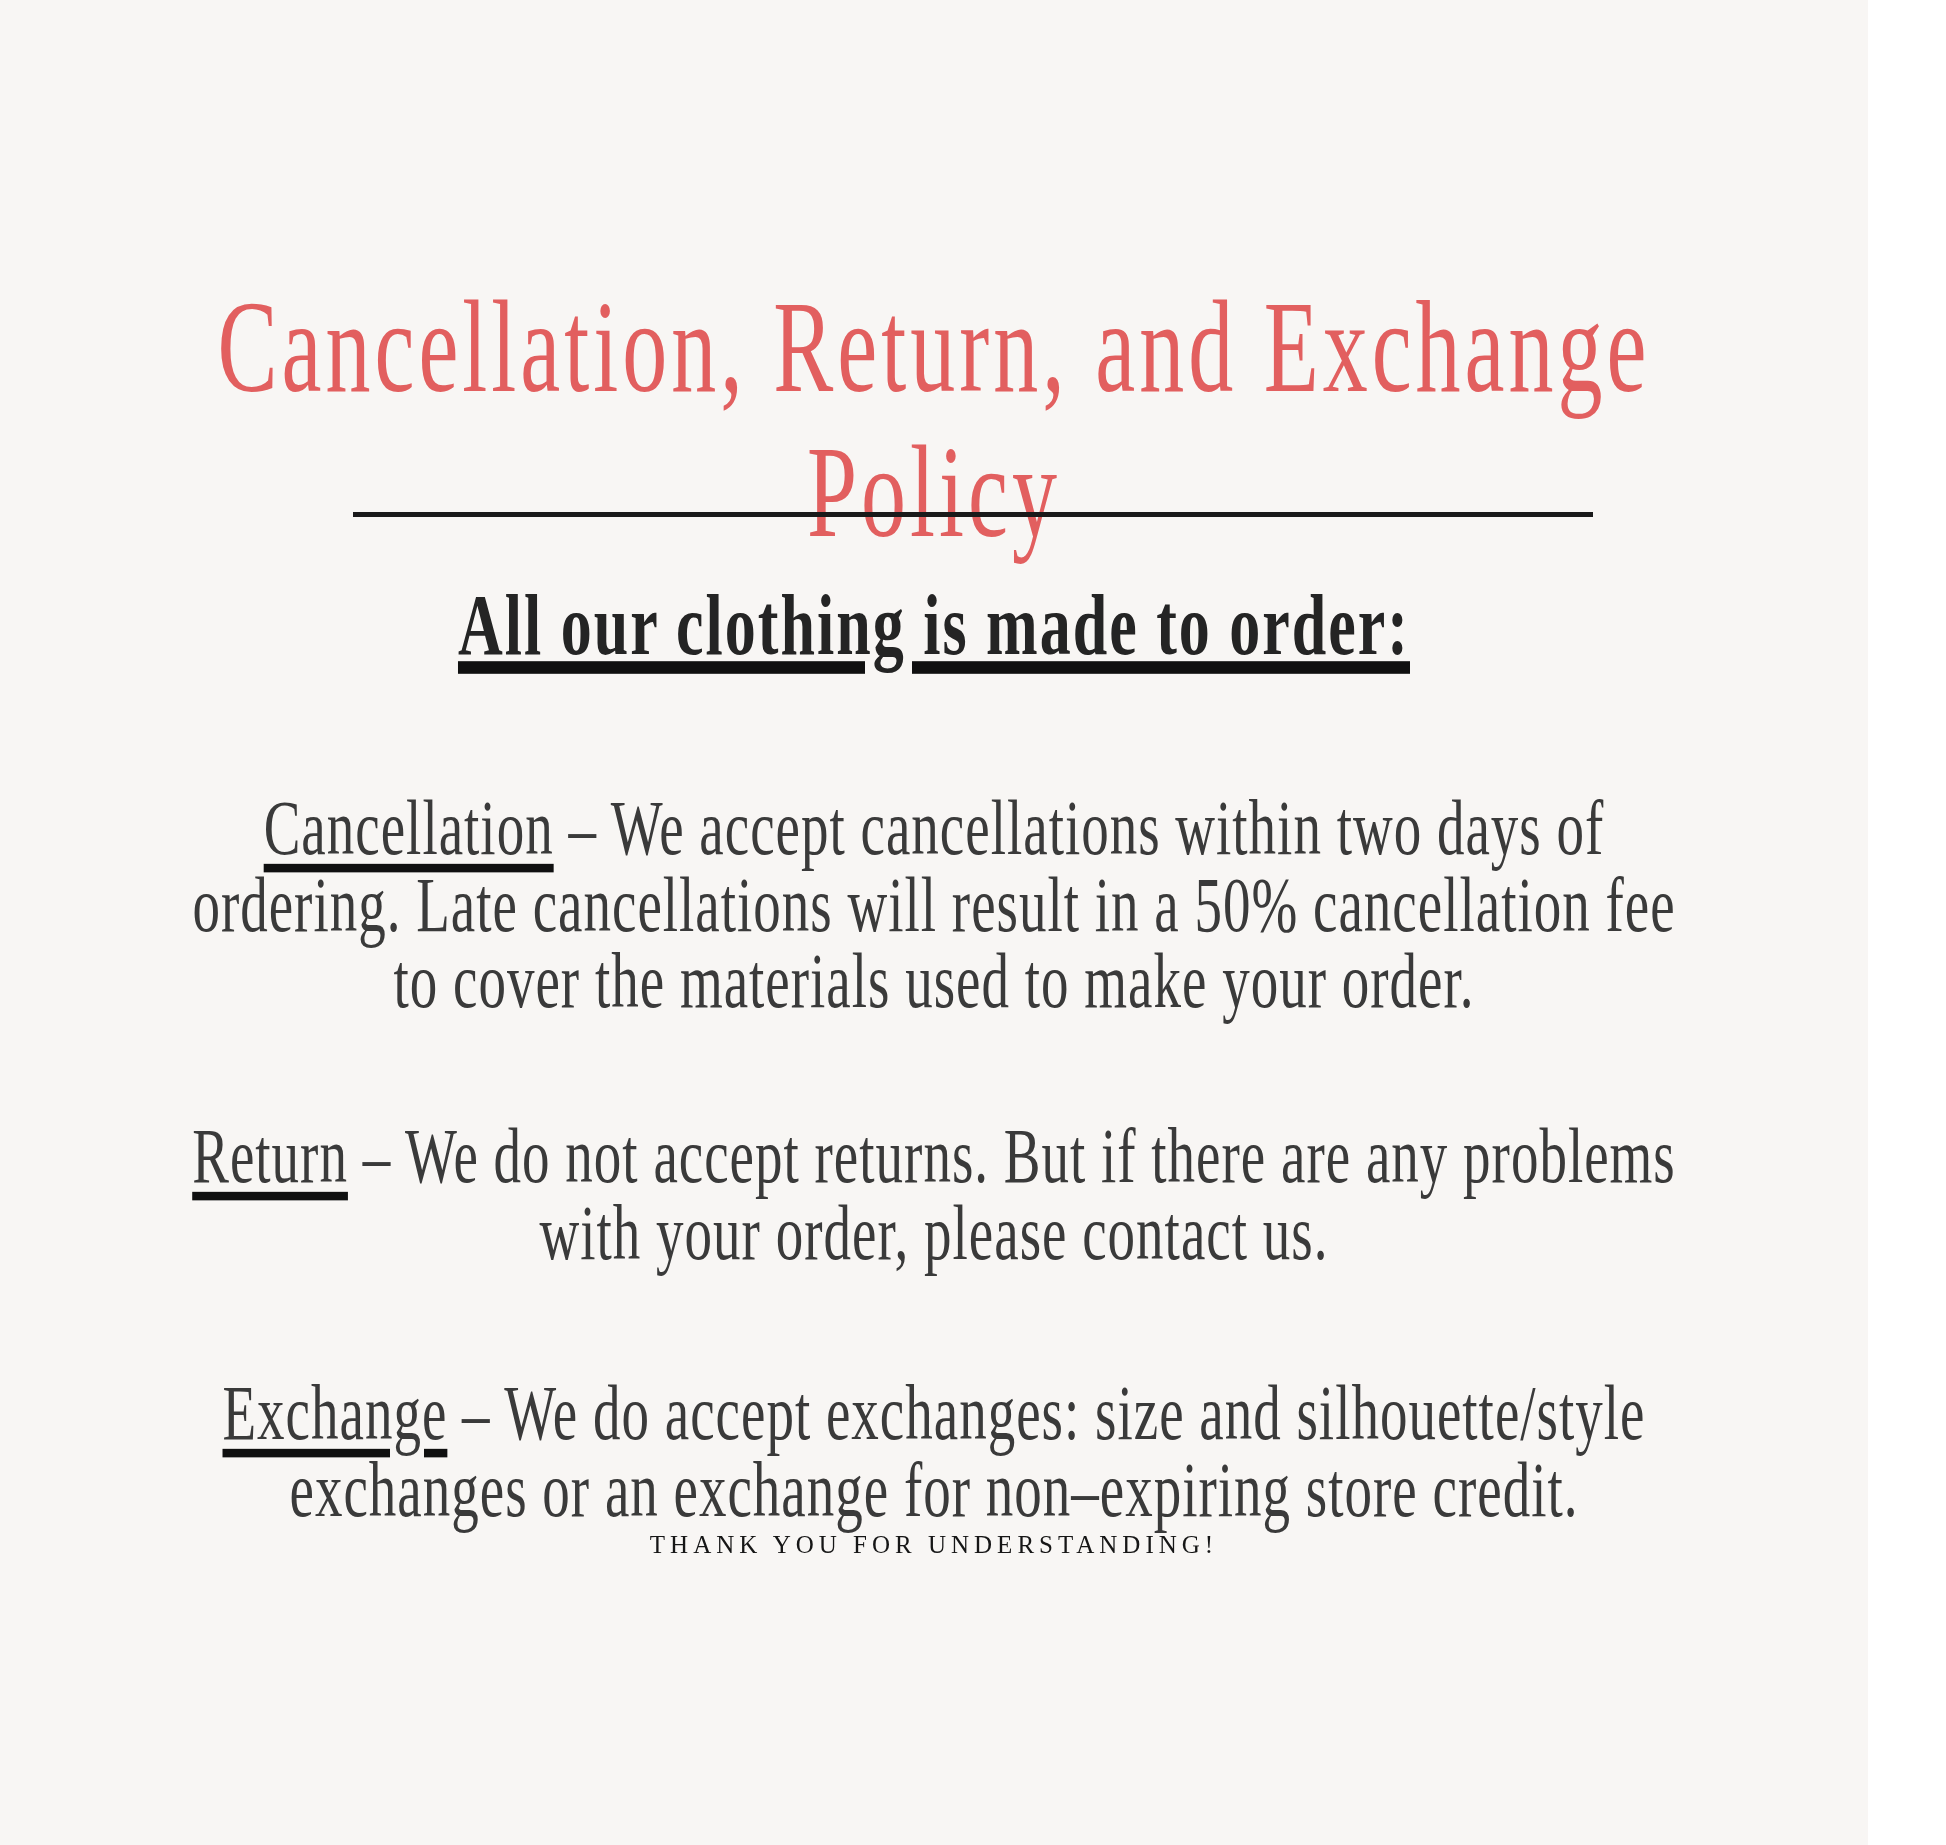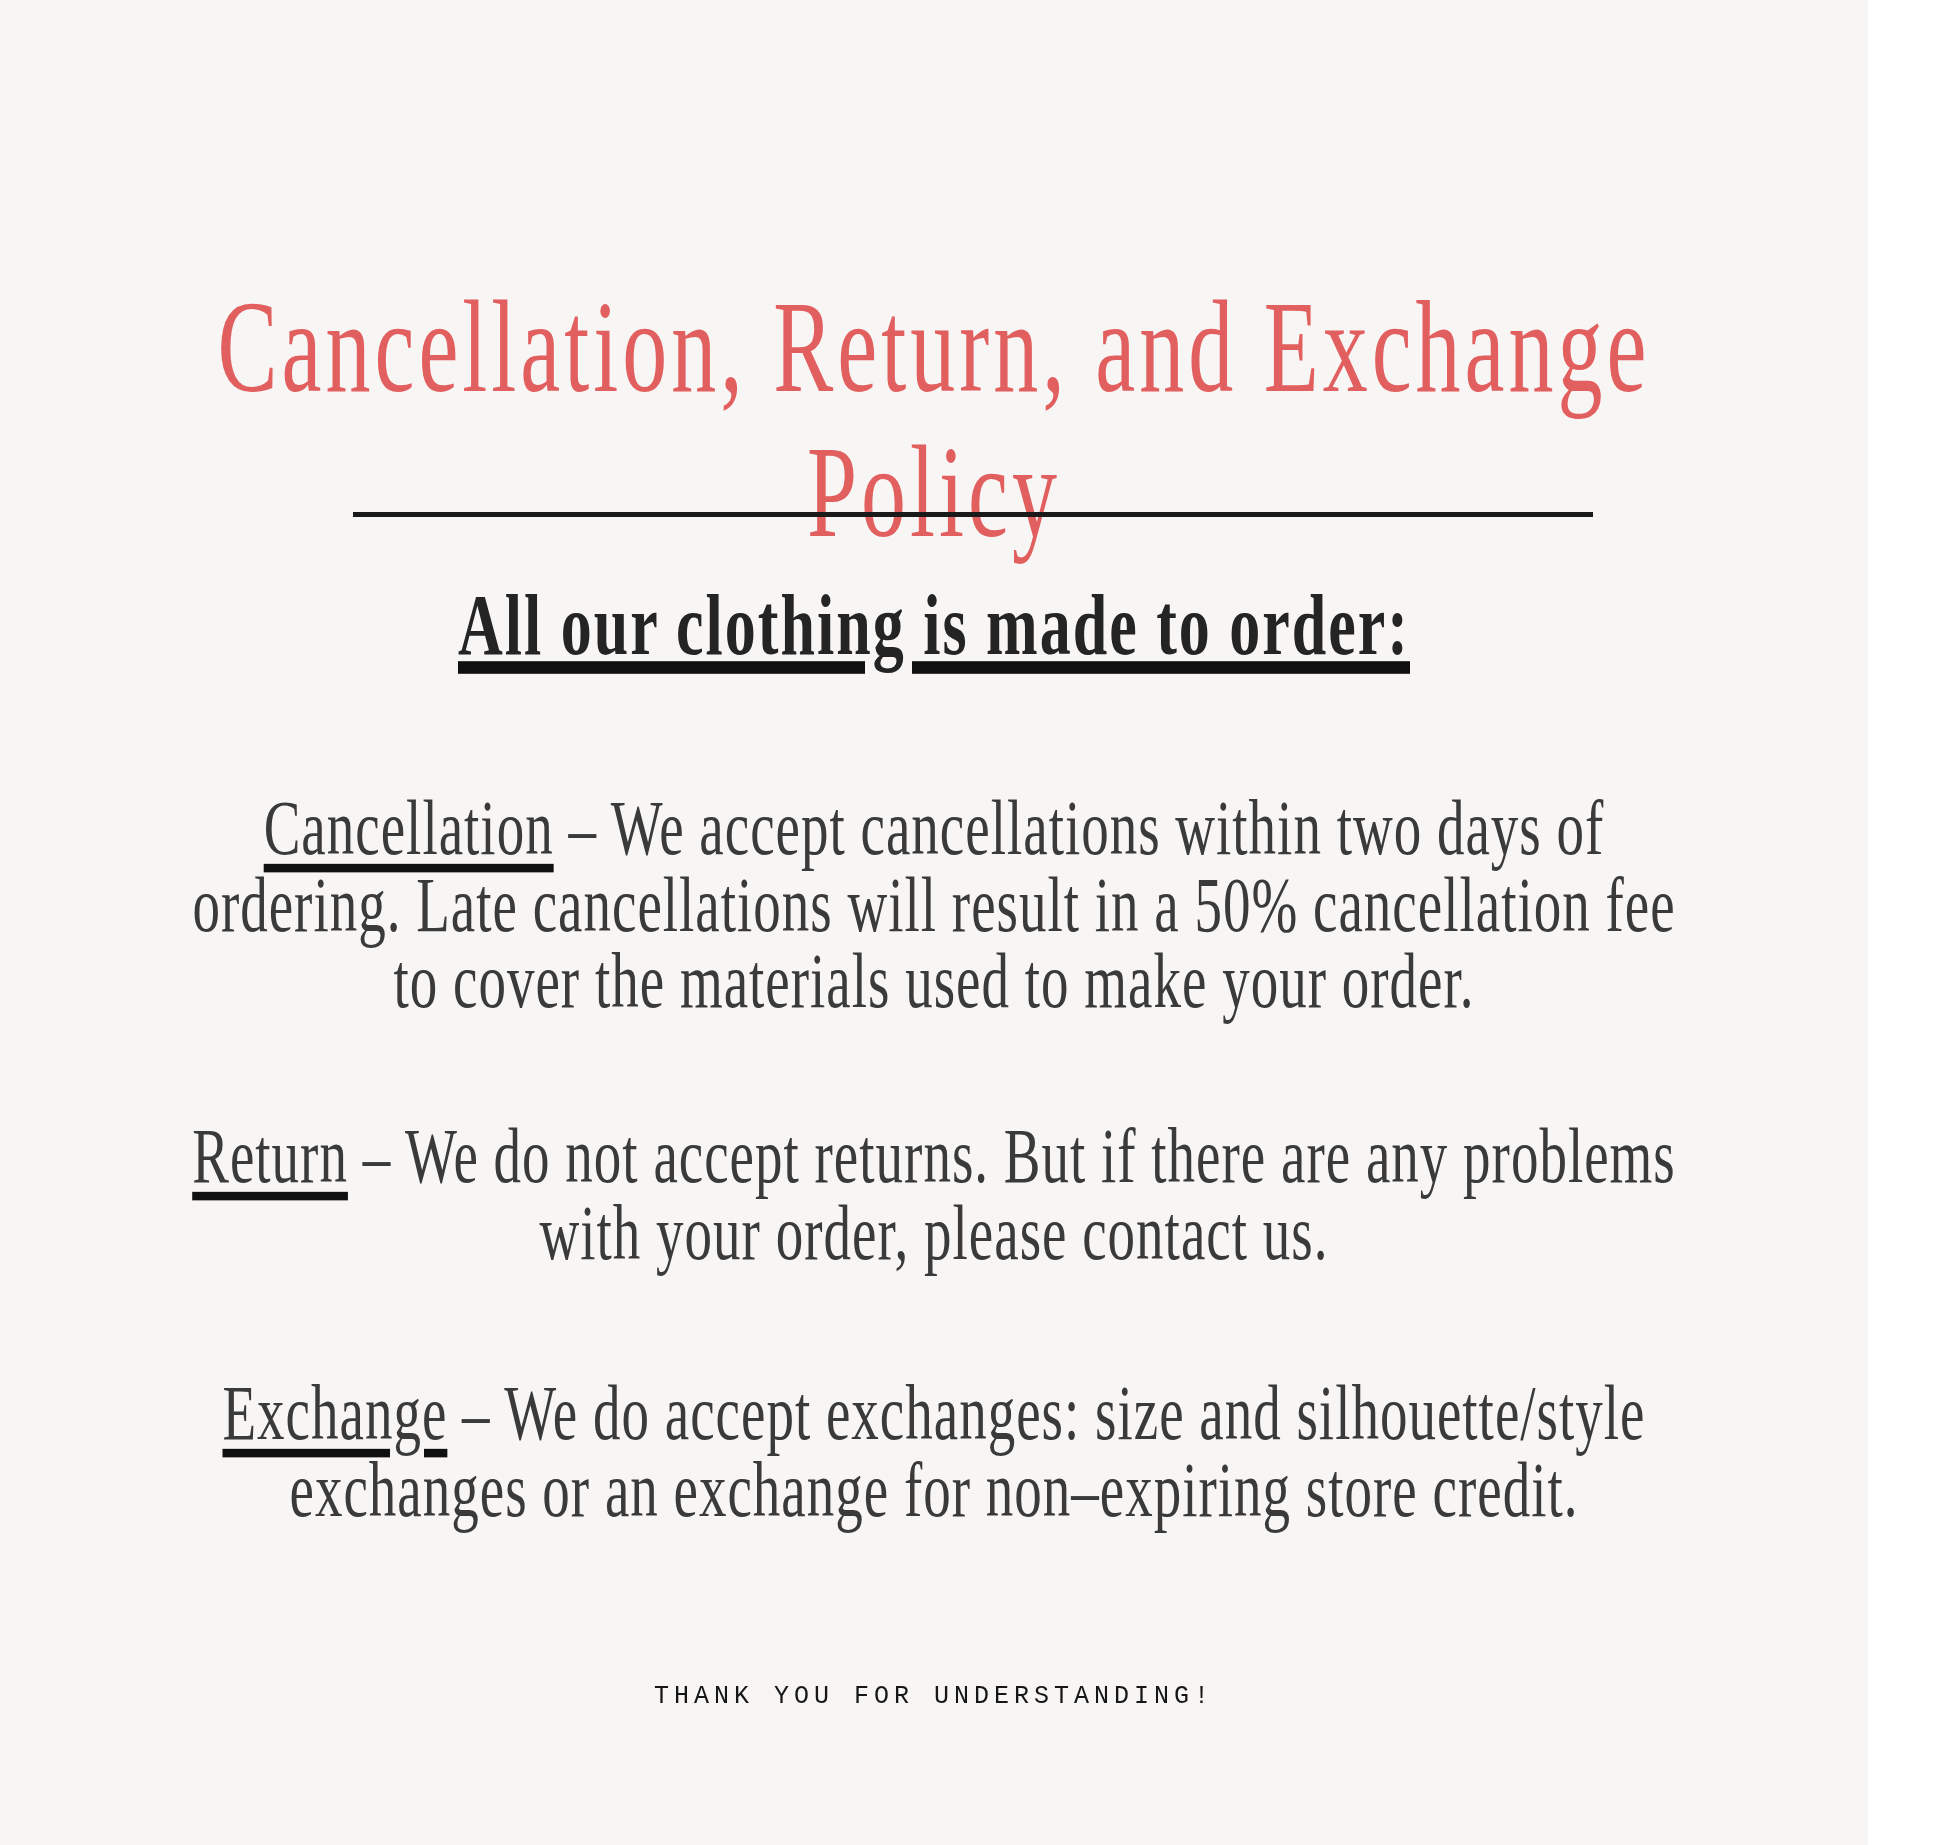--- a/index.html
+++ b/index.html
@@ -63,22 +63,22 @@
     text-decoration: underline;
     text-decoration-thickness: 6px;
     text-underline-offset: 7px;
     text-decoration-skip-ink: auto;
     text-decoration-color: #101010;
   }
   .para-cancellation { top: 735px; }
   .para-return       { top: 1063px; }
   .para-exchange     { top: 1320px; }
   .footer {
-    top: 1680px;
-    font-family: Liberation Mono, monospace;
+    top: 1528px;
+    font-family: Liberation Serif, serif;
     font-size: 25px;
     line-height: 33px;
     letter-spacing: 5px;
     color: #161616;
   }
   .footer .line { display: block; }
 </style>
 </head>
 <body>
 

